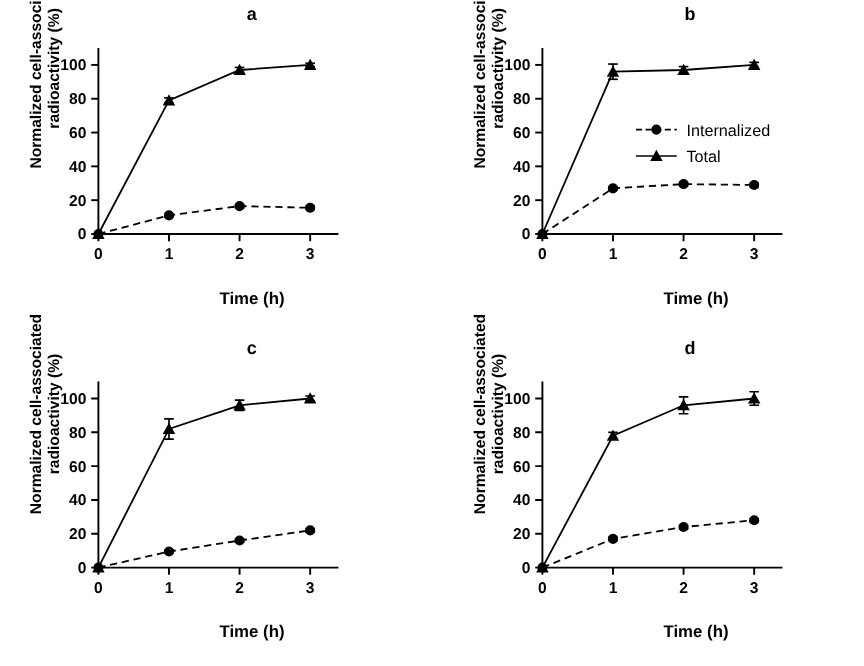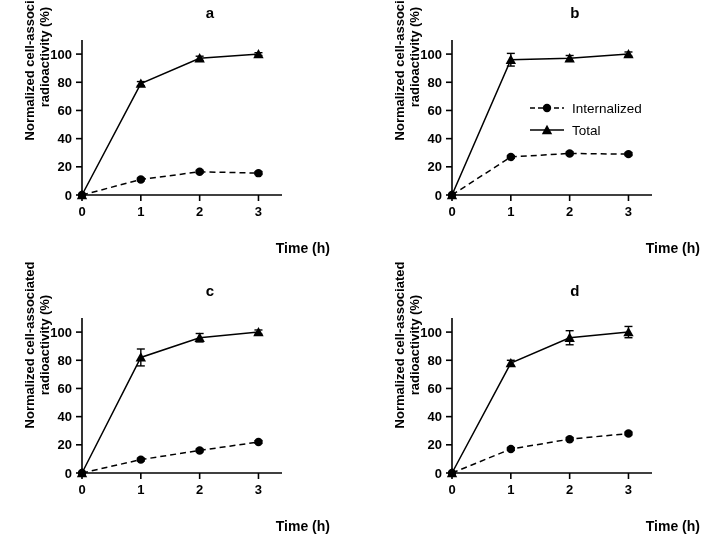--- a/index.html
+++ b/index.html
@@ -58,21 +58,21 @@
   }
   .panel-a .ylabel { left: -58px; top: 42px; }
   .panel-b .ylabel { left: -48px; top: 42px; }
   .panel-c .ylabel { left: -58px; top: 52px; }
   .panel-d .ylabel { left: -48px; top: 52px; }
 
   .xlabel {
     position: absolute;
     font-size: 14px;
     font-weight: 700;
-    text-align: right;
+    text-align: center;
   }
 
   svg { display: block; }
 
   .axis-line {
     stroke: #000;
     stroke-width: 1.6;
     fill: none;
   }
   .tick {

